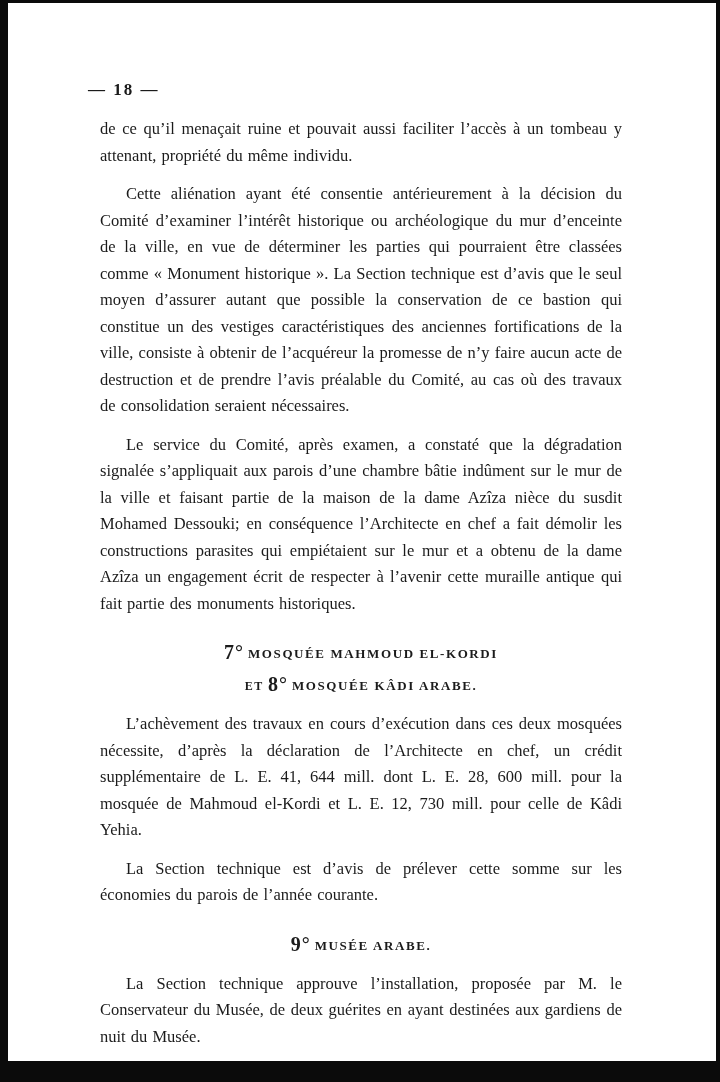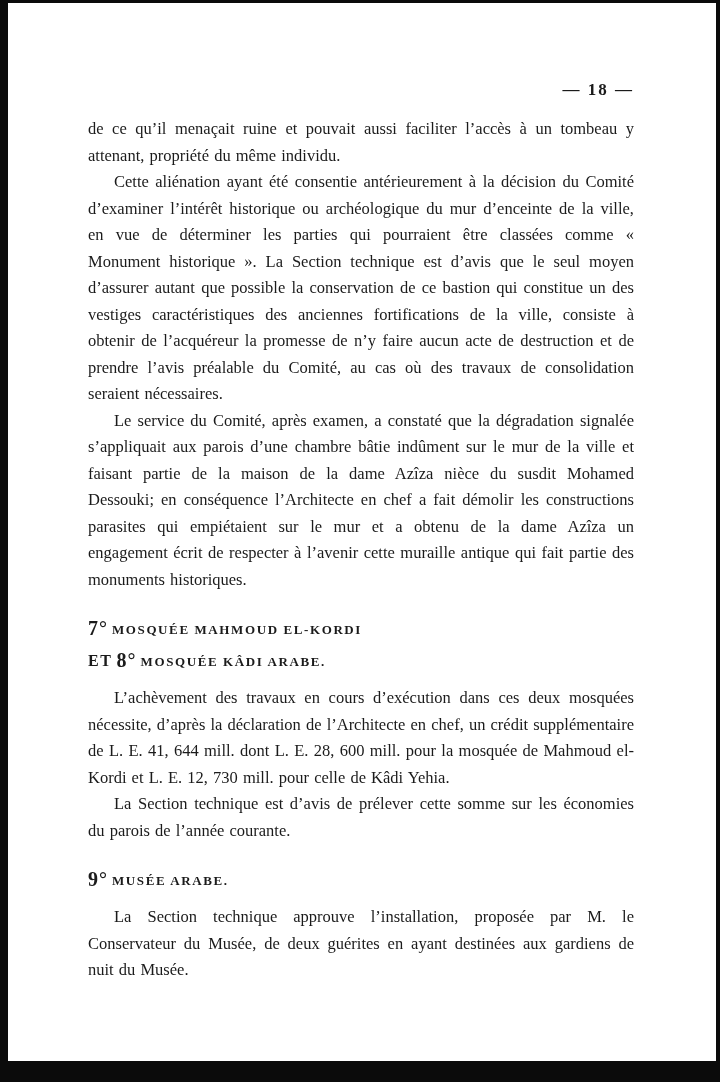--- a/index.html
+++ b/index.html
@@ -23,59 +23,60 @@
   .edge-bottom { bottom: 0; left: 0; width: 720px; height: 21px; }
 
   .page-inner {
     position: absolute;
     top: 0; left: 0;
     width: 720px;
     box-sizing: border-box;
     padding: 80px 86px 0 88px;
   }
   .page-number {
-    text-align: right;
+    text-align: left;
     font-size: 17px;
     font-weight: bold;
     letter-spacing: 2px;
     margin: 0 0 16px 0;
   }
   .para {
-    margin: 0;
+    margin: 12px;
     font-size: 16.5px;
     line-height: 26.5px;
     text-align: justify;
     text-indent: 26px;
     word-spacing: 1px;
   }
   .para.no-indent { text-indent: 0; }
   .lead {
     font-style: italic;
     font-weight: bold;
   }
   .heading {
     margin: 20px 0 10px 0;
+    text-align: center;
     font-weight: bold;
   }
   .h-line { display: block; line-height: 26px; }
   .h-line + .h-line { margin-top: 2px; }
   .h-num {
     font-size: 20px;
     font-weight: bold;
     letter-spacing: 1px;
     vertical-align: -1px;
     padding-right: 4px;
   }
   .h-text {
     font-size: 13px;
     font-weight: bold;
     letter-spacing: 1.6px;
   }
   .h-pre {
-    font-size: 16px;
+    font-size: 12px;
     font-weight: bold;
     letter-spacing: 1.6px;
     padding-right: 4px;
   }
 </style>
 </head>
 <body>
 
 <div>
 

